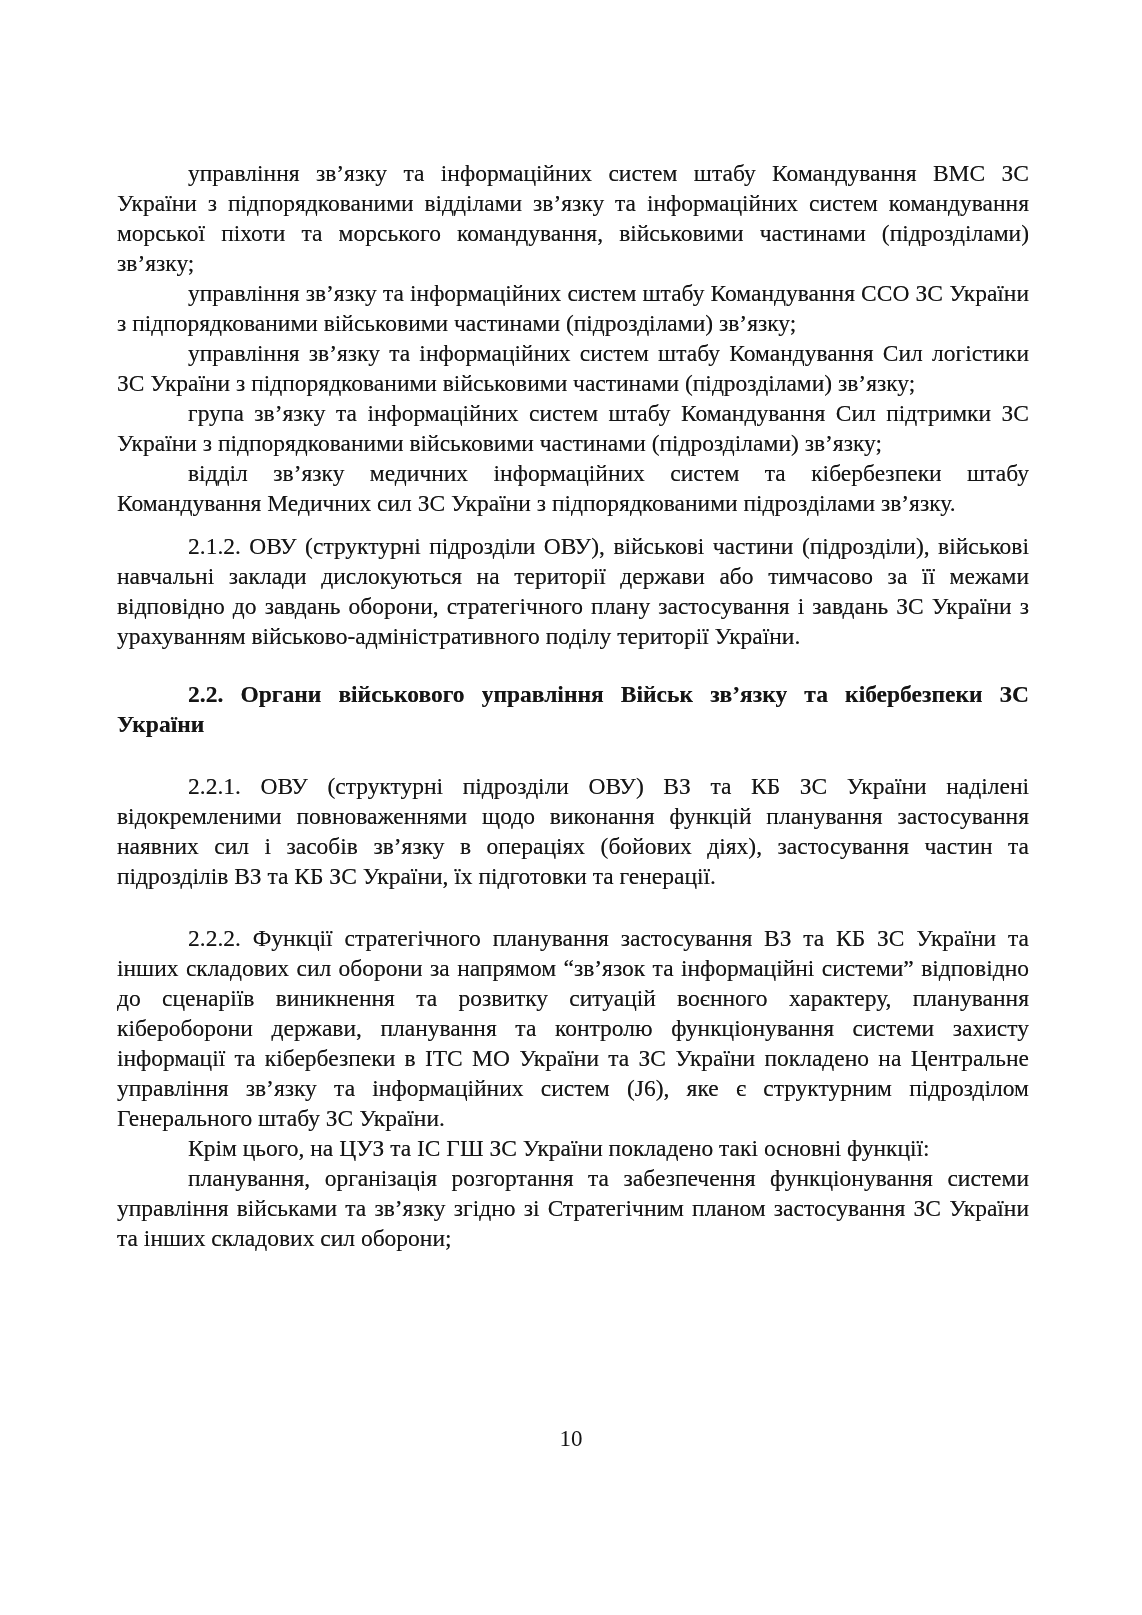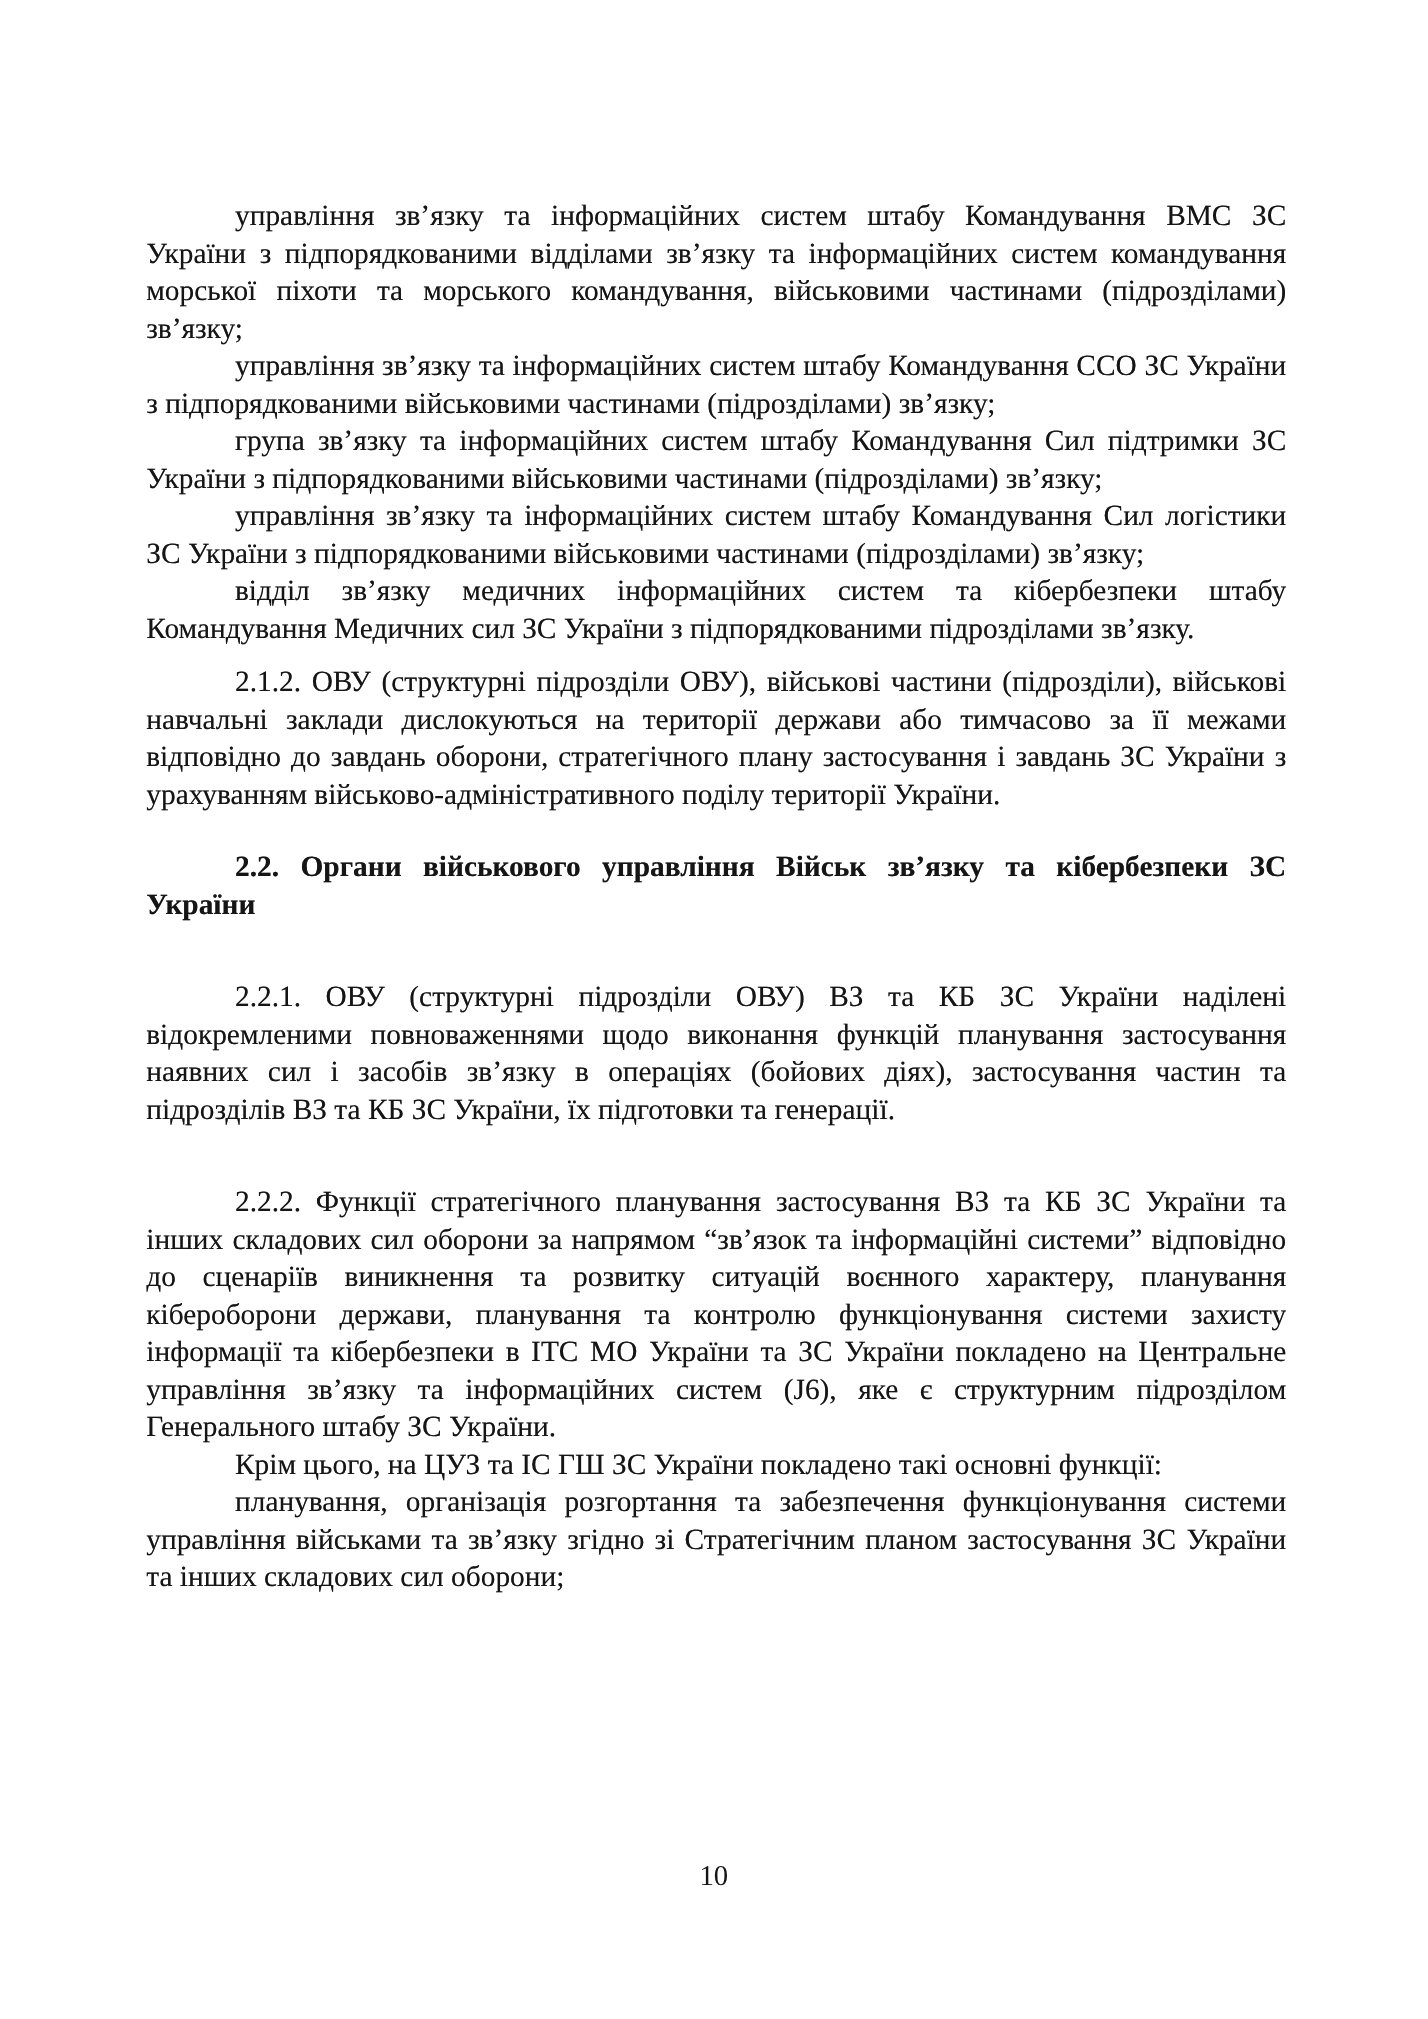--- a/index.html
+++ b/index.html
@@ -28,42 +28,42 @@
     line-height: 30px;
     text-align: justify;
     text-shadow: 0 0 0.5px rgba(20,20,20,0.55); 
   }
   .text-block p {
     margin: 0;
     text-indent: 71px;
   }
   p.gap-sm { margin-top: 13px; }
   p.gap-md { margin-top: 28px; }
-  p.gap-lg { margin-top: 44px; }
+  p.gap-lg { margin-top: 32px; }
   p.heading { font-weight: bold; }
   .footer {
     position: absolute;
-    top: 1486px;
+    top: 1424px;
     left: 0;
     width: 100%;
     text-align: center;
     font-size: 23px;
     line-height: 30px;
   }
 </style>
 </head>
 <body>
 
 <div class="page">
 
   <div class="text-block">
     <p>управління зв’язку та інформаційних систем штабу Командування ВМС ЗС України з підпорядкованими відділами зв’язку та інформаційних систем командування морської піхоти та морського командування, військовими частинами (підрозділами) зв’язку;</p>
     <p>управління зв’язку та інформаційних систем штабу Командування ССО ЗС України з підпорядкованими військовими частинами (підрозділами) зв’язку;</p>
+    <p>управління зв’язку та інформаційних систем штабу Командування Сил логістики ЗС України з підпорядкованими військовими частинами (підрозділами) зв’язку;</p>
     <p>група зв’язку та інформаційних систем штабу Командування Сил підтримки ЗС України з підпорядкованими військовими частинами (підрозділами) зв’язку;</p>
-    <p>управління зв’язку та інформаційних систем штабу Командування Сил логістики ЗС України з підпорядкованими військовими частинами (підрозділами) зв’язку;</p>
     <p>відділ зв’язку медичних інформаційних систем та кібербезпеки штабу Командування Медичних сил ЗС України з підпорядкованими підрозділами зв’язку.</p>
     <p class="gap-sm">2.1.2. ОВУ (структурні підрозділи ОВУ), військові частини (підрозділи), військові навчальні заклади дислокуються на території держави або тимчасово за її межами відповідно до завдань оборони, стратегічного плану застосування і завдань ЗС України з урахуванням військово-адміністративного поділу території України.</p>
     <p class="heading gap-md">2.2. Органи військового управління Військ зв’язку та кібербезпеки ЗС України</p>
     <p class="gap-lg">2.2.1. ОВУ (структурні підрозділи ОВУ) ВЗ та КБ ЗС України наділені відокремленими повноваженнями щодо виконання функцій планування застосування наявних сил і засобів зв’язку в операціях (бойових діях), застосування частин та підрозділів ВЗ та КБ ЗС України, їх підготовки та генерації.</p>
     <p class="gap-lg">2.2.2. Функції стратегічного планування застосування ВЗ та КБ ЗС України та інших складових сил оборони за напрямом “зв’язок та інформаційні системи” відповідно до сценаріїв виникнення та розвитку ситуацій воєнного характеру, планування кібероборони держави, планування та контролю функціонування системи захисту інформації та кібербезпеки в ІТС МО України та ЗС України покладено на Центральне управління зв’язку та інформаційних систем (J6), яке є структурним підрозділом Генерального штабу ЗС України.</p>
     <p>Крім цього, на ЦУЗ та ІС ГШ ЗС України покладено такі основні функції:</p>
     <p>планування, організація розгортання та забезпечення функціонування системи управління військами та зв’язку згідно зі Стратегічним планом застосування ЗС України та інших складових сил оборони;</p>
   </div>
 
   <div class="footer">10</div>

